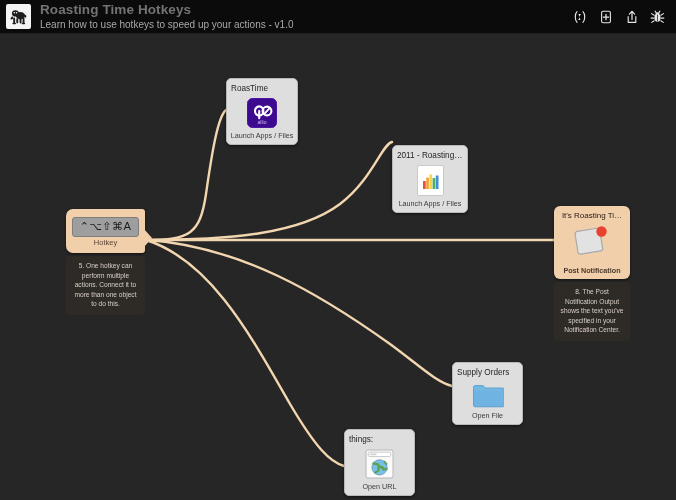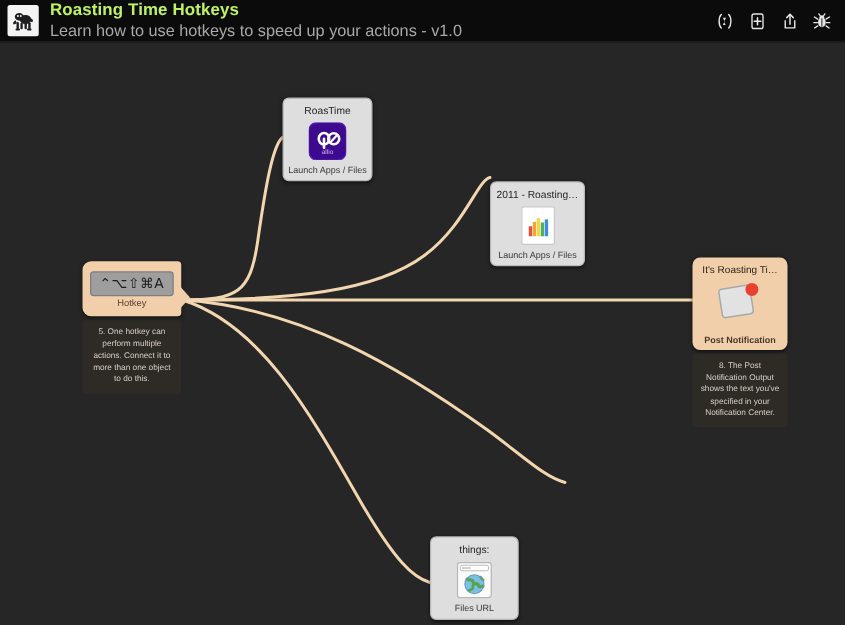--- a/index.html
+++ b/index.html
@@ -44,29 +44,29 @@
   }
   #app-icon svg { position: absolute; top: 2px; left: 2px; }
 
   #title-block {
     margin-left: 9px;
     flex: 1 1 auto;
     min-width: 0;
     line-height: 1.05;
   }
   #doc-title {
-    color: #bef264;
+    color: #737373;
     font-size: 13.5px;
     font-weight: 700;
     letter-spacing: .1px;
     white-space: nowrap;
   }
   #doc-subtitle {
     color: #a8a8a8;
-    font-size: 13px;
+    font-size: 10px;
     margin-top: 3px;
     white-space: nowrap;
   }
 
   #header-actions {
     display: flex;
     align-items: center;
     gap: 11px;
     flex: 0 0 auto;
     padding-right: 3px;
@@ -107,21 +107,21 @@
     border: 1px solid #b9b9b9;
     box-shadow: 0 1px 3px rgba(0,0,0,.55);
     display: flex;
     flex-direction: column;
     align-items: center;
     padding: 5px 4px 4px;
   }
   .node-title {
     font-size: 8.2px;
     color: #242424;
-    text-align: center;
+    text-align: left;
     width: 100%;
     white-space: nowrap;
     overflow: hidden;
     text-overflow: ellipsis;
     line-height: 1.15;
   }
   .node-glyph {
     margin: 5px 0 4px;
     display: flex;
     align-items: center;
@@ -358,32 +358,43 @@
               <rect x="2.5" y="4.5" width="25" height="23" rx="2.5" fill="#e2e2e2" stroke="#a9a9a9" stroke-width="1.2"></rect>
             </g>
             <circle cx="27.5" cy="6.5" r="5.2" fill="#e8412f"></circle>
           </svg>
         </div>
         <div id="pn-sub">Post Notification</div>
       </div>
       <div id="pn-note">8. The Post Notification Output shows the text you've specified in your Notification Center.</div>
     </div>
 
+    <div class="node" id="node-supply-orders" style="left:452px; top:328px; width:71px;">
+      <div class="node-title">Supply Orders</div>
+      <div class="node-glyph">
+        <svg width="32" height="26" viewBox="0 0 32 26">
+          <path d="M1.5 5.2a1.6 1.6 0 0 1 1.6-1.6h8.1l2.1 2.4h17.2a1.6 1.6 0 0 1 1.6 1.6v15.6a1.6 1.6 0 0 1-1.6 1.6H3.1a1.6 1.6 0 0 1-1.6-1.6Z" fill="#76b8e4"></path>
+          <path d="M1.5 8.3h29v14.5a1.6 1.6 0 0 1-1.6 1.6H3.1a1.6 1.6 0 0 1-1.6-1.6Z" fill="#6fb3e2"></path>
+          <path d="M1.5 5.2a1.6 1.6 0 0 1 1.6-1.6h8.1l2.1 2.4h17.2a1.6 1.6 0 0 1 1.6 1.6v15.6a1.6 1.6 0 0 1-1.6 1.6H3.1a1.6 1.6 0 0 1-1.6-1.6Z" fill="none" stroke="#5a9ecb" stroke-width=".9"></path>
+        </svg>
+      </div>
+      <div class="node-sub">Open File</div>
+    </div>
 
     <div class="node" id="node-things" style="left:344px; top:395px; width:71px;">
       <div class="node-title">things:</div>
       <div class="node-glyph">
         <svg width="29" height="30" viewBox="0 0 29 30">
           <rect x="1" y="1" width="27" height="28" rx="2" fill="#fbfbfb" stroke="#b6b6b6"></rect>
           <rect x="3.2" y="3.2" width="22.6" height="4.4" rx="1.4" fill="#ffffff" stroke="#bdbdbd" stroke-width=".8"></rect>
           <rect x="4.6" y="4.6" width="7" height="1.6" fill="#cfcfcf"></rect>
           <circle cx="14.5" cy="18.4" r="7.6" fill="#79c0e8"></circle>
           <path d="M8.6 14.4c1.8.9 3.1.2 4.4 1.1.9.6.2 1.8 1.1 2.4 1 .7 2-.3 3 .2.9.5.4 2 1.5 2.3 1 .3 1.9-.9 2.8-.4" fill="none" stroke="#5ba24f" stroke-width="2.6" stroke-linecap="round"></path>
           <path d="M10.2 23.6c.9-1.1 2.4-.7 3.1-1.9.5-.9-.6-1.9.1-2.6" fill="none" stroke="#5ba24f" stroke-width="2.2" stroke-linecap="round"></path>
           <path d="M19.4 12.8c1.1.5 1 1.9 2.1 2.2" fill="none" stroke="#5ba24f" stroke-width="2.2" stroke-linecap="round"></path>
           <circle cx="14.5" cy="18.4" r="7.6" fill="none" stroke="#6a9cb8" stroke-width=".9"></circle>
         </svg>
       </div>
-      <div class="node-sub">Files URL</div>
+      <div class="node-sub">Open URL</div>
     </div>
 
   </div>
 </div>
 
 </body></html>

